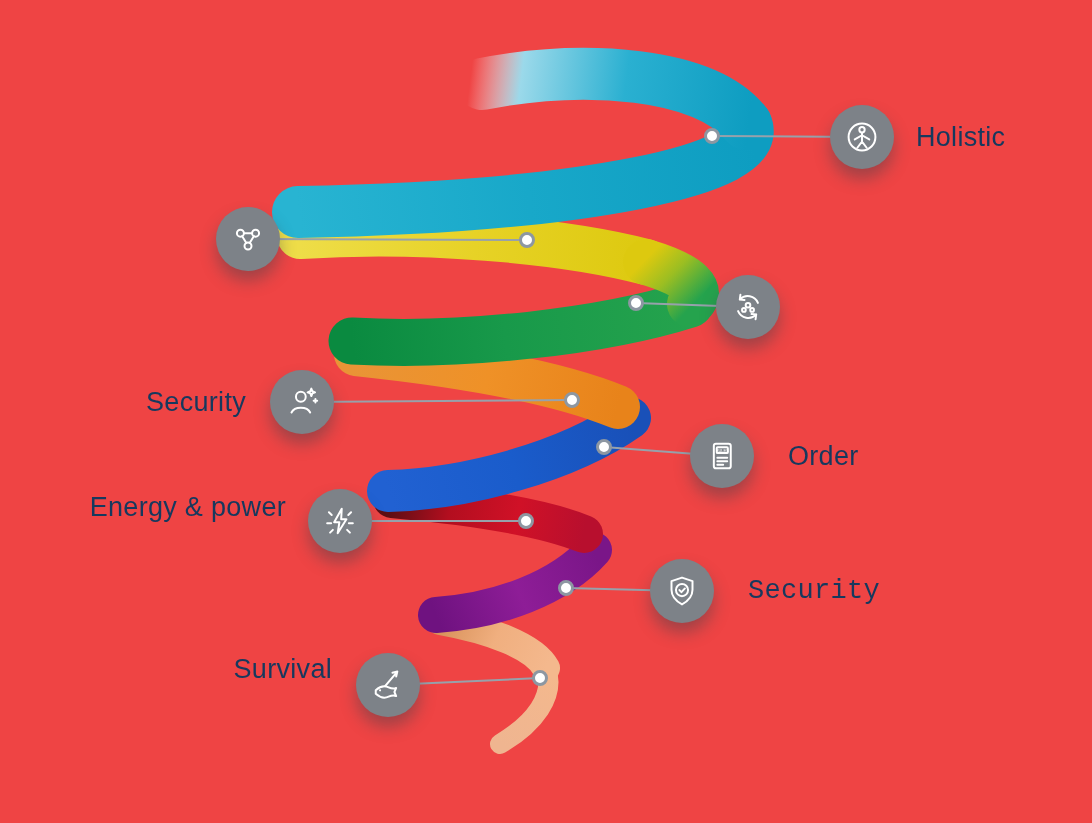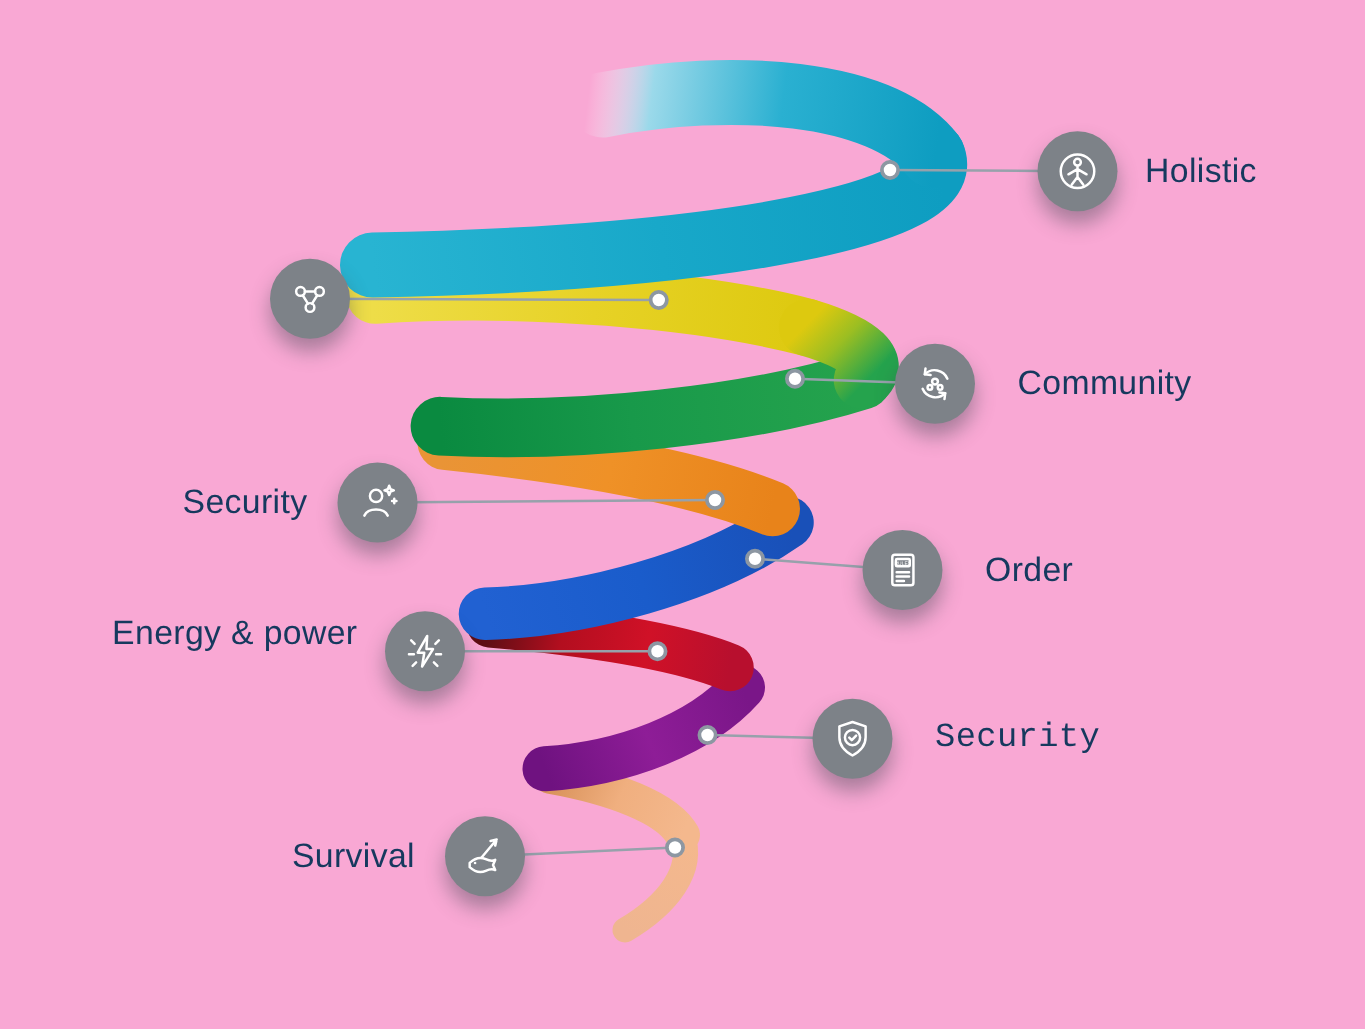--- a/index.html
+++ b/index.html
@@ -1,19 +1,19 @@
 <!DOCTYPE html>
 <html><head>
 <meta charset="utf-8">
 <style>
   html,body{margin:0;padding:0;background:#ffffff;}
   .stage{
     position:relative;
     width:1092px;height:823px;
-    background:#f9a8d4;
+    background:#ef4444;
     font-family:"Liberation Sans",sans-serif;
     overflow:hidden;
   }
   .spiral-svg{position:absolute;left:0;top:0;}
   .badge{
     position:absolute;width:64px;height:64px;border-radius:50%;
     background:#7d8288;
     display:flex;align-items:center;justify-content:center;
     box-shadow:0 10px 16px rgba(55,65,75,.42);
   }
@@ -183,20 +183,19 @@
   </div>
   <div class="badge" style="left:356px;top:653px;">
     <svg viewBox="0 0 36 36" fill="none" stroke="#fff" stroke-width="1.7" stroke-linecap="round" stroke-linejoin="round">
       <path d="M7.5 22.5 q5.5 -5 11 -2.5 q4 1.8 6.5 .5 l-1.5 3.5 l1.5 3.5 q-2.5 -1.3 -6.5 .5 q-5.5 2.5 -11 -2.5 z"></path>
       <circle cx="11.2" cy="22.6" r="0.9" fill="#fff" stroke="none"></circle>
       <path d="M26 6.5 L15.5 19 M26 6.5 l-4.2 1 M26 6.5 l-1 4.2"></path>
     </svg>
   </div>
 
   <div class="label" style="left:916px;top:137px;">Holistic</div>
-  <div class="label" style="left:814px;top:307px;">Community</div>
   <div class="label" style="right:846px;top:402px;">Security</div>
   <div class="label" style="left:788px;top:456px;">Order</div>
   <div class="label" style="right:806px;top:507px;">Energy &amp; power</div>
   <div class="label" style="left:748px;top:591px;font-family:Liberation Mono, monospace;">Security</div>
-  <div class="label" style="right:760px;top:685px;">Survival</div>
+  <div class="label" style="right:760px;top:669px;">Survival</div>
 
 </div>
 
 </body></html>

